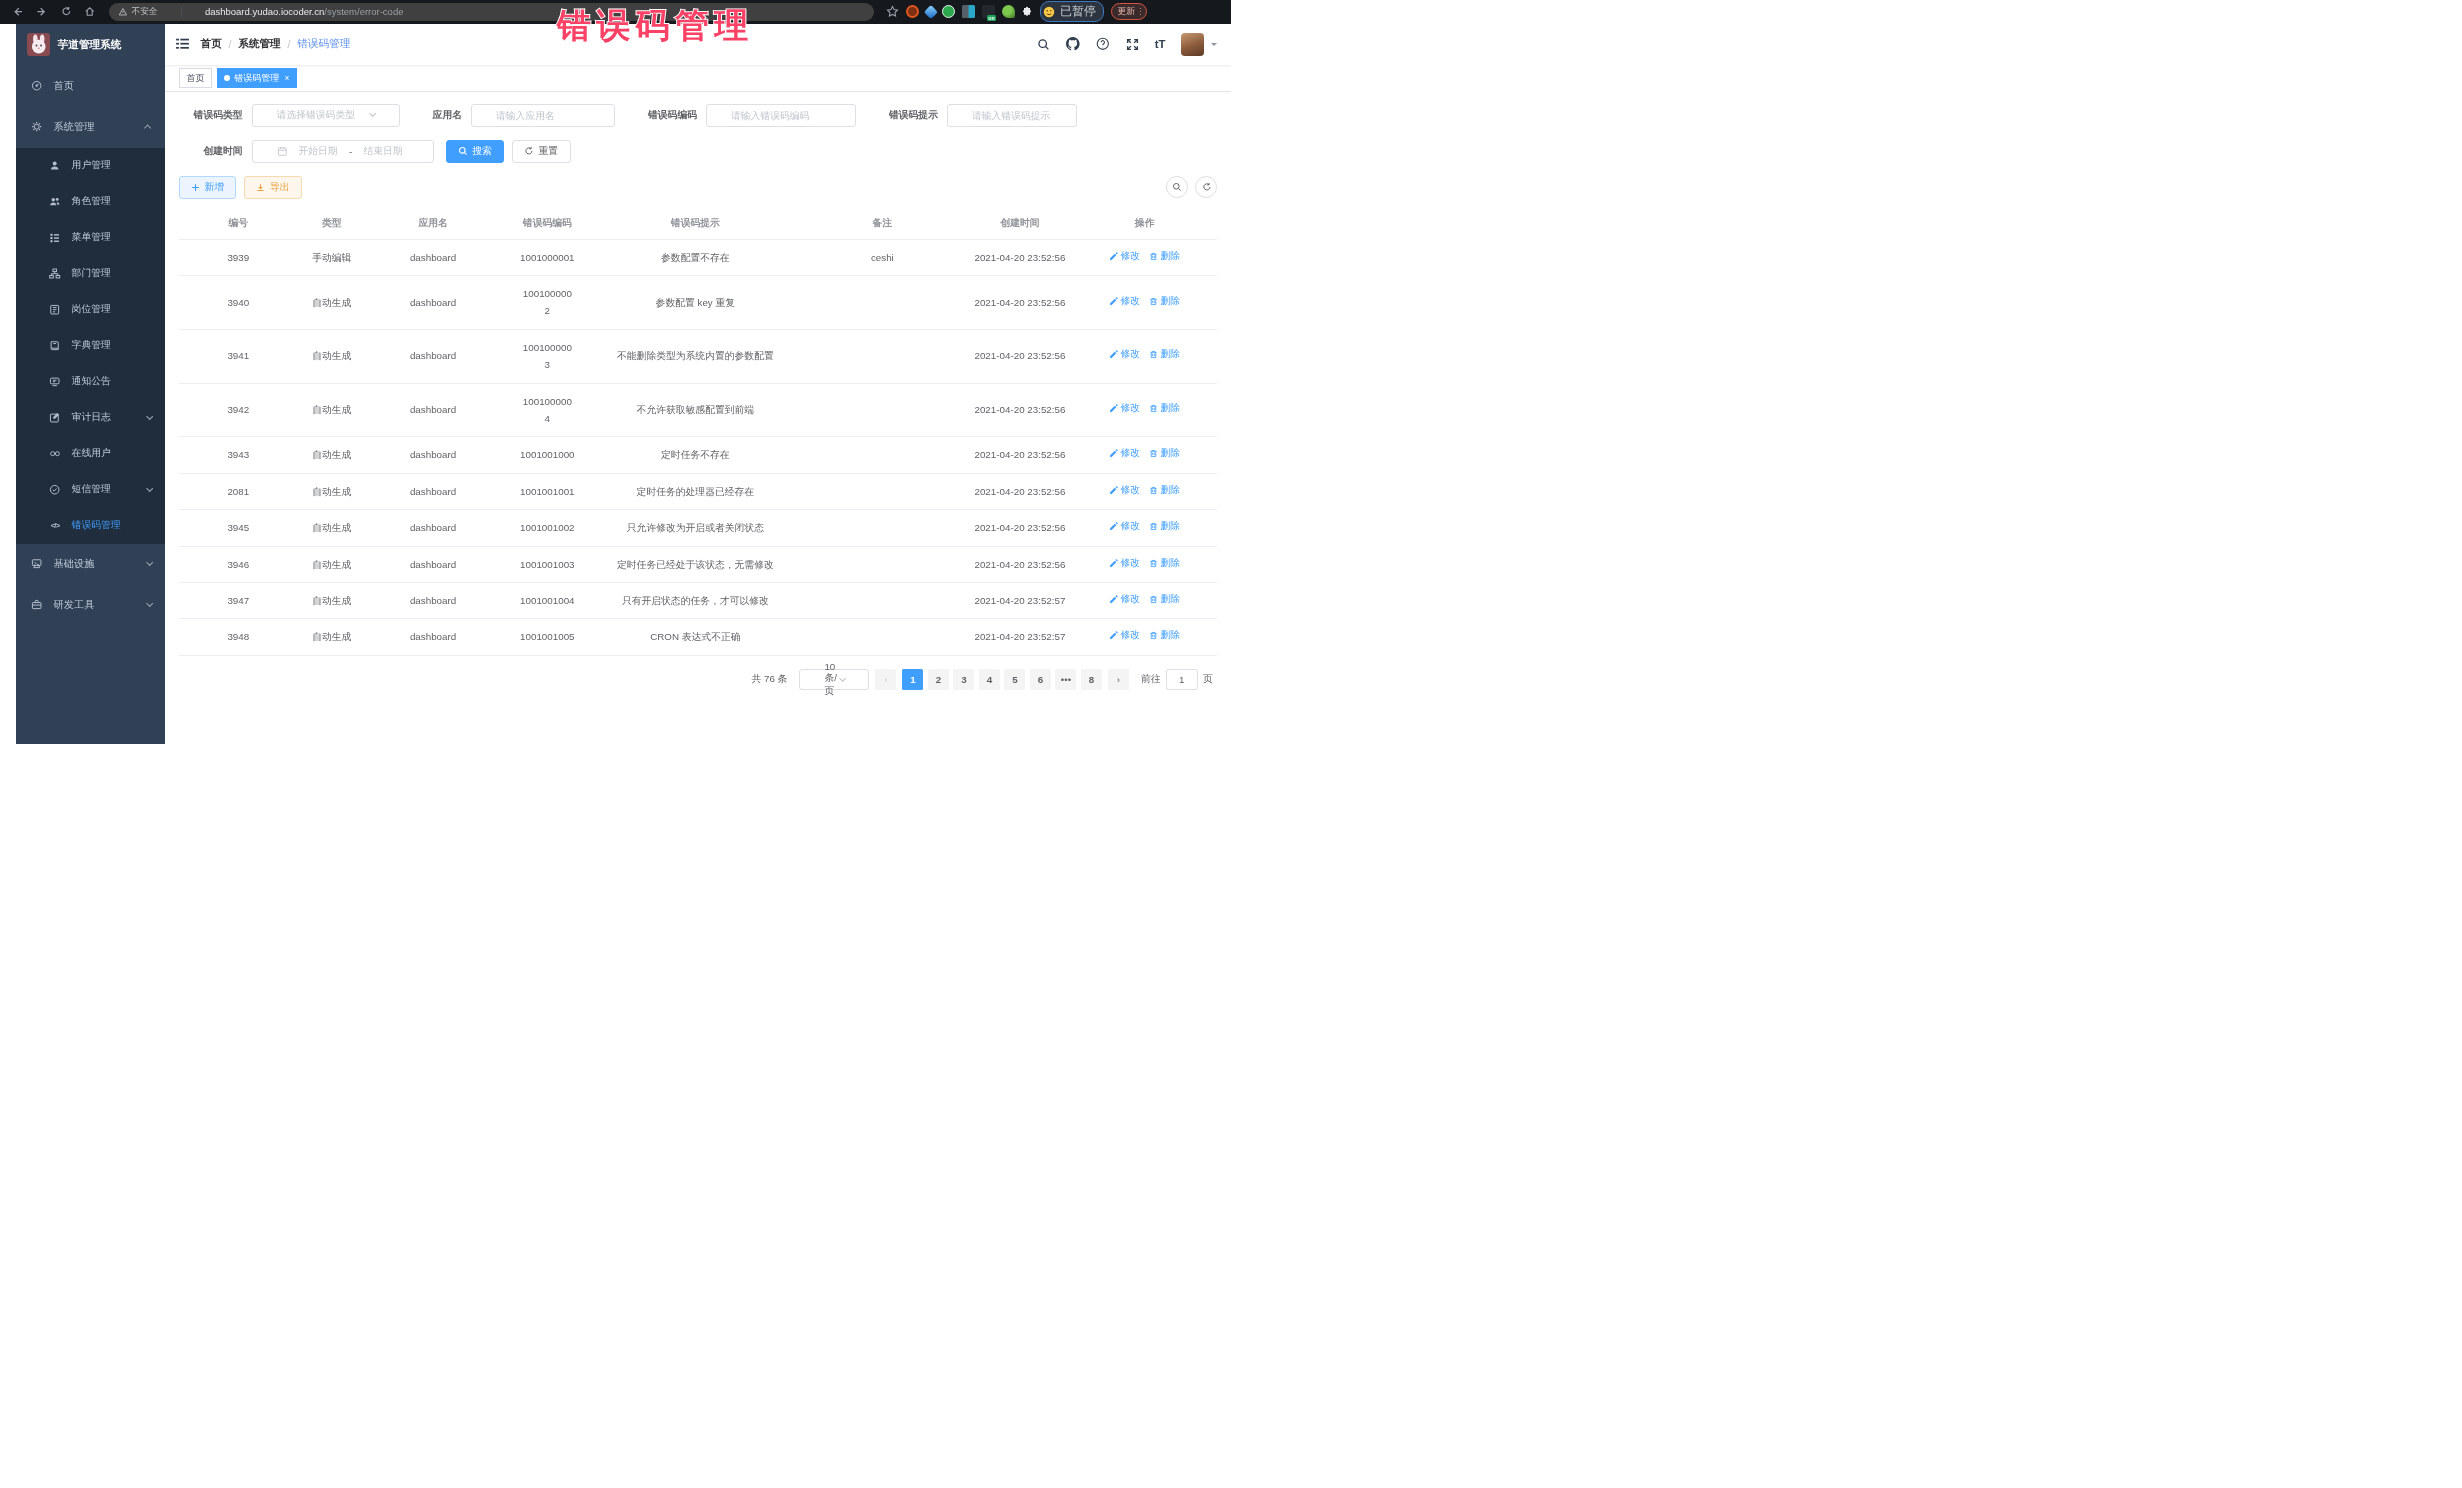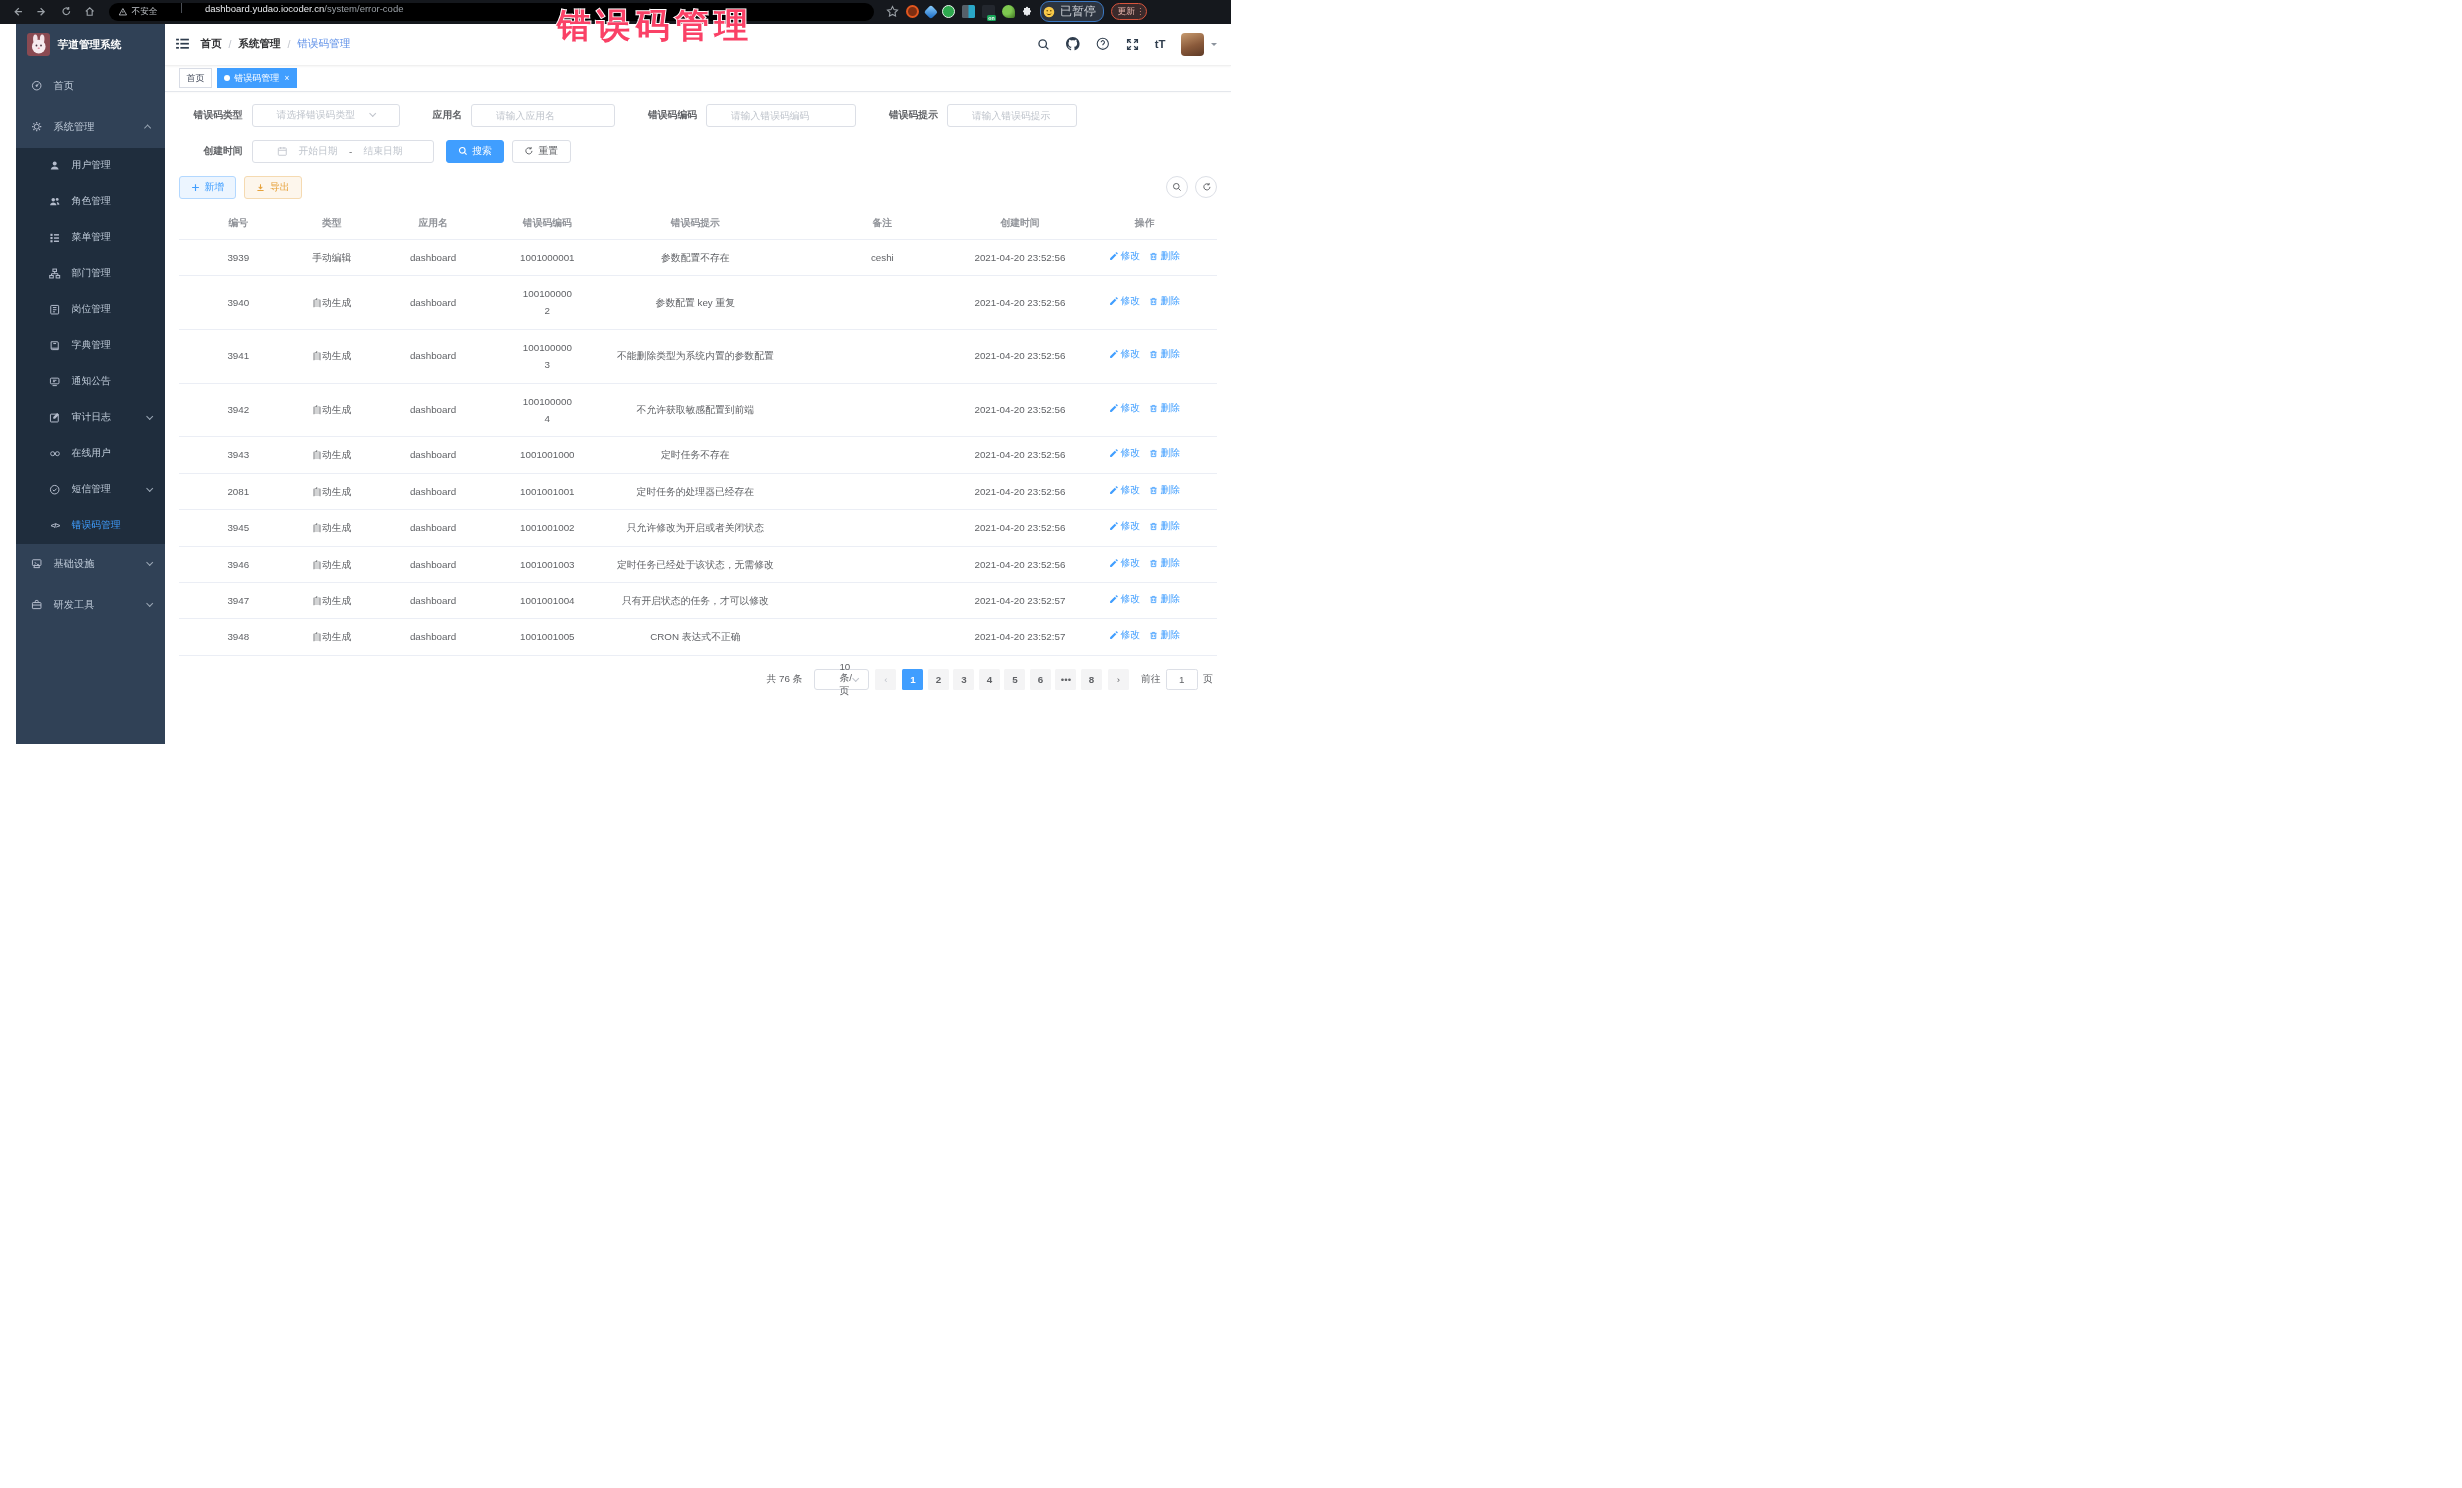--- a/index.html
+++ b/index.html
@@ -3,21 +3,21 @@
 <meta charset="utf-8">
 <style>
   * { margin:0; padding:0; box-sizing:border-box; }
   html,body { width:1231px; height:744px; overflow:hidden; font-family:"Liberation Sans","DejaVu Sans",sans-serif; background:#fff; }
   body { position:relative; }
 
   
   .browser-bar { height:23.5px; background:#15181d; display:flex; align-items:center; padding:0 7.6px; gap:4.5px; }
   .nav-ico { width:19.7px; height:19.7px; display:flex; align-items:center; justify-content:center; color:#9aa0a6; border-radius:50%; flex:0 0 auto; }
   .nav-ico svg { stroke:#9aa0a6; }
-  .url-pill { flex:0 0 auto; width:765px; height:18px; margin-left:4.5px; background:#000000; border-radius:9px; display:flex; padding:0 9px; gap:21px; }
+  .url-pill { flex:0 0 auto; width:765px; height:18px; margin-left:4.5px; background:#404040; border-radius:9px; display:flex; align-items:center; padding:0 9px; gap:21px; }
   .url-warn { display:flex; align-items:center; gap:3.8px; color:#bdc1c6; font-size:8.7px; }
   .url-div { width:0.8px; height:9.8px; background:#4a4e55; margin:0 2.3px; }
   .url-text { font-size:9.5px; color:#e8eaed; white-space:nowrap; }
   .url-text .path { color:#9aa0a6; }
   .bar-right { display:flex; align-items:center; gap:6.8px; margin-left:7.6px; }
   .ext-ico { width:13px; height:13px; border-radius:3px; flex:0 0 auto; }
   .profile-pill { display:flex; align-items:center; gap:4.5px; border:1.5px solid #3b78c2; background:#2c3440; border-radius:9px; padding:0.8px 6.8px 0.8px 2.3px; color:#c9cdd3; font-size:12px; }
   .update-pill { display:flex; align-items:center; gap:1px; border:1.5px solid #d9543c; background:#3a2a2b; border-radius:9px; padding:1.5px 6px; color:#e9b8ae; font-size:8.7px; }
   .kebab { color:#d98a76; font-size:8.3px; letter-spacing:0; line-height:3px; width:4.5px; }
 
@@ -84,21 +84,21 @@
   table { width:100%; border-collapse:collapse; table-layout:fixed; }
   th { font-size:9.8px; color:#909399; font-weight:700; padding:9px 4.5px; border-bottom:0.8px solid #ebeef5; text-align:center; white-space:nowrap; }
   td { font-size:9.8px; color:#606266; padding:9px 4.5px; border-bottom:0.8px solid #ebeef5; text-align:center; vertical-align:middle; line-height:17.4px; }
   td.code { white-space:pre-line; }
   .link-btn { color:#409eff; font-size:9.8px; background:none; border:none; cursor:pointer; font-family:inherit; display:inline-flex; align-items:center; gap:2.3px; }
   .link-btn + .link-btn { margin-left:9px; }
 
   
   .pagination { display:flex; align-items:center; justify-content:flex-end; gap:6px; padding:13.6px 4.5px 0 0; font-size:9.8px; color:#606266; }
   .pg-total { margin-right:6px; white-space:nowrap; }
-  .pg-size { width:55px; height:21px; }
+  .pg-size { width:70px; height:21px; }
   .pg-btn { min-width:21px; height:21px; border-radius:1.5px; background:#f4f4f5; color:#606266; display:flex; align-items:center; justify-content:center; font-size:9.8px; font-weight:700; cursor:pointer; padding:0 3px; }
   .pg-btn.active { background:#409eff; color:#fff; }
   .pg-btn.nav { font-weight:400; }
   .pg-prev { color:#c0c4cc; }
   .pg-pages { display:flex; gap:4.5px; }
   .pg-goto { display:flex; align-items:center; gap:5.3px; margin-left:6px; white-space:nowrap; }
   .pg-goto input { width:32px; height:21px; border:0.8px solid #dcdfe6; border-radius:2.3px; text-align:center; font-size:9.8px; color:#606266; outline:none; font-family:inherit; }
 </style>
 </head>
 <body>

